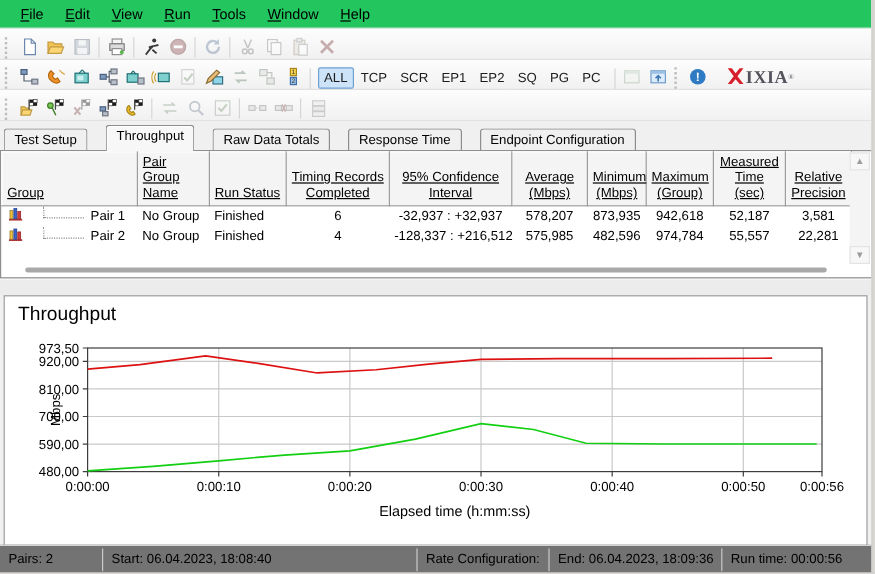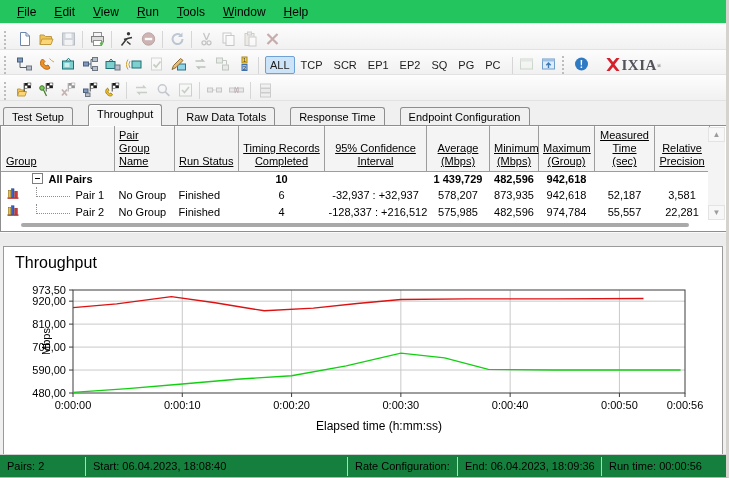--- a/index.html
+++ b/index.html
@@ -54,21 +54,21 @@
   .sb-btn { height:15px; display:flex; align-items:center; justify-content:center; background:#f7f7f7;
             border:1px solid #e3e3e3; color:#9c9c9c; font-size:8px; }
   .sb-btn.down { position:absolute; bottom:0; left:0; right:0; }
   .hthumb { position:absolute; left:20px; top:97px; width:668px; height:4px; background:#a9a9a9; border-radius:2px; }
   
   .splitter { height:14px; background:#ececec; border-top:1px solid #fafafa; }
   .chartpanel { position:relative; margin:0 3px; width:720px; height:209px; background:#fff; border:1px solid #9a9a9a; }
   .chart-title { position:absolute; left:11px; top:7px; font-size:16px; color:#000; }
   svg.chart { position:absolute; left:0; top:0; }
   
-  .statusbar { position:absolute; left:0; bottom:0; width:729px; height:23px; background:#15803d;
+  .statusbar { position:absolute; left:0; bottom:0; width:729px; height:23px; background:#737373;
                border-top:1px solid #d2d2d2; display:flex; align-items:center; }
   .sb-sec { height:19px; line-height:19px; padding:0 7px; border-right:1px solid #c9c9c9; overflow:hidden; white-space:nowrap; }
   .sbw1{width:86px;} .sbw2{width:262px;} .sbw3{width:110px;} .sbw4{width:144px;} .sbw5{width:127px; border-right:none;}
 </style>
 </head>
 <body>
 
 <div id="app">
 
   <div class="menubar" id="menubar">
@@ -416,37 +416,20 @@
             <th class="ar">Average
 (Mbps)</th>
             <th class="ar">Minimum
 (Mbps)</th>
             <th class="ar">Maximum
 (Group)</th>
             <th class="ar">Measured
 Time (sec)</th>
             <th class="ar">Relative
 Precision</th>
-          </tr>
-          <tr class="group-row">
-      <td class="al">
-              <div class="gcell">
-                <span class="expander"></span>
-                <span>All Pairs</span>
-              </div>
-            </td>
-      <td></td>
-            <td></td>
-      <td class="ar">10</td>
-      <td></td>
-      <td class="ar">1 439,729</td>
-      <td class="ar">482,596</td>
-      <td class="ar">942,618</td>
-      <td></td>
-            <td></td>
           </tr>
           <tr class="pair-row">
       <td class="al">
               <div class="gcell">
                 <span class="pairicon">
                   <svg width="14" height="13" viewBox="0 0 16 16">
                     <rect x="0" y="11.5" width="13.5" height="1.8" fill="#b03030"></rect>
                     <rect x="1" y="3" width="3" height="8.5" fill="#f0c33c" stroke="#8a6d1f" stroke-width=".7"></rect>
                     <rect x="5" y="1" width="3" height="10.5" fill="#3a62c8" stroke="#1d3a85" stroke-width=".7"></rect>
                     <rect x="9" y="4" width="3" height="7.5" fill="#d43a3a" stroke="#8a1d1d" stroke-width=".7"></rect>

